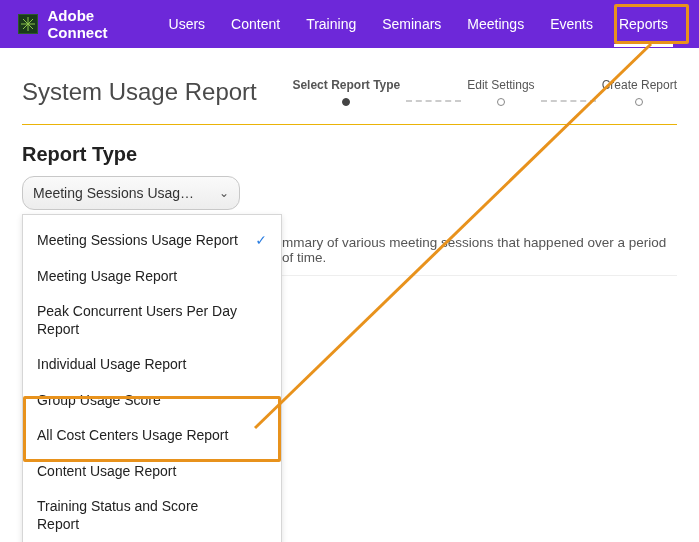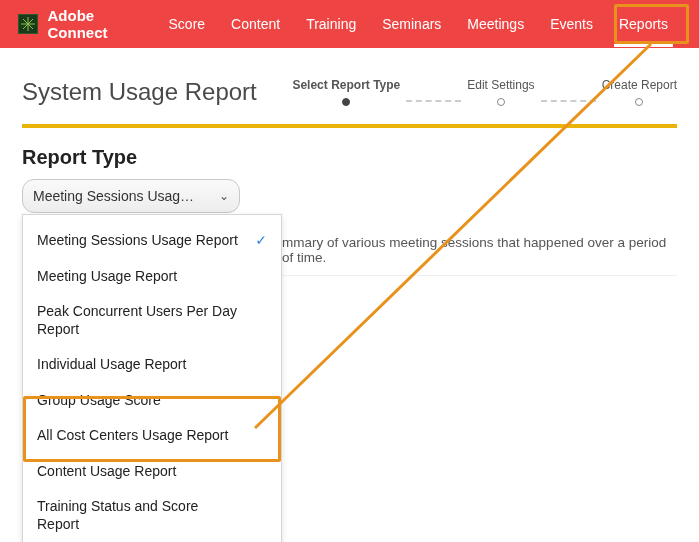--- a/index.html
+++ b/index.html
@@ -5,21 +5,21 @@
   * { box-sizing: border-box; margin: 0; padding: 0; }
   body {
     font-family: -apple-system, BlinkMacSystemFont, "Segoe UI", Arial, sans-serif;
     width: 699px;
     height: 542px;
     background: #fff;
     position: relative;
     overflow: hidden;
   }
   .topnav {
-    background: #ef4444;
+    background: #6d28d9;
     height: 48px;
     display: flex;
     align-items: center;
     padding: 0 18px;
   }
   .logo-block {
     display: flex;
     align-items: center;
     gap: 10px;
   }
@@ -51,21 +51,21 @@
     bottom: -1px; left: 8px; right: 8px;
     height: 3px;
     background: #fff;
   }
   .content {
     padding: 30px 22px 0 22px;
   }
   .page-header {
     display: flex;
     align-items: center;
-    border-bottom: 4px solid #eab308;
+    border-bottom: 1px solid #eab308;
     padding-bottom: 18px;
   }
   .page-title {
     font-size: 24px;
     font-weight: 300;
     color: #4a4a4a;
     flex: 1;
   }
   .steps {
     display: flex;
@@ -183,21 +183,21 @@
   <div class="logo-block">
     <div class="logo-icon">
       <svg width="14" height="14" viewBox="0 0 14 14">
           <path d="M2 2 L12 12 M12 2 L2 12 M7 0 L7 14 M0 7 L14 7" stroke="#8bc34a" stroke-width="1" fill="none"></path>
         </svg>
     </div>
     <div class="logo-text">Adobe Connect</div>
   </div>
   <div class="nav-spacer"></div>
   <div class="nav-items">
-    <div class="nav-item">Score</div>
+    <div class="nav-item">Users</div>
     <div class="nav-item">Content</div>
     <div class="nav-item">Training</div>
     <div class="nav-item">Seminars</div>
     <div class="nav-item">Meetings</div>
     <div class="nav-item">Events</div>
     <div class="nav-item active">Reports</div>
   </div>
 </div>
 
 <div class="content">

